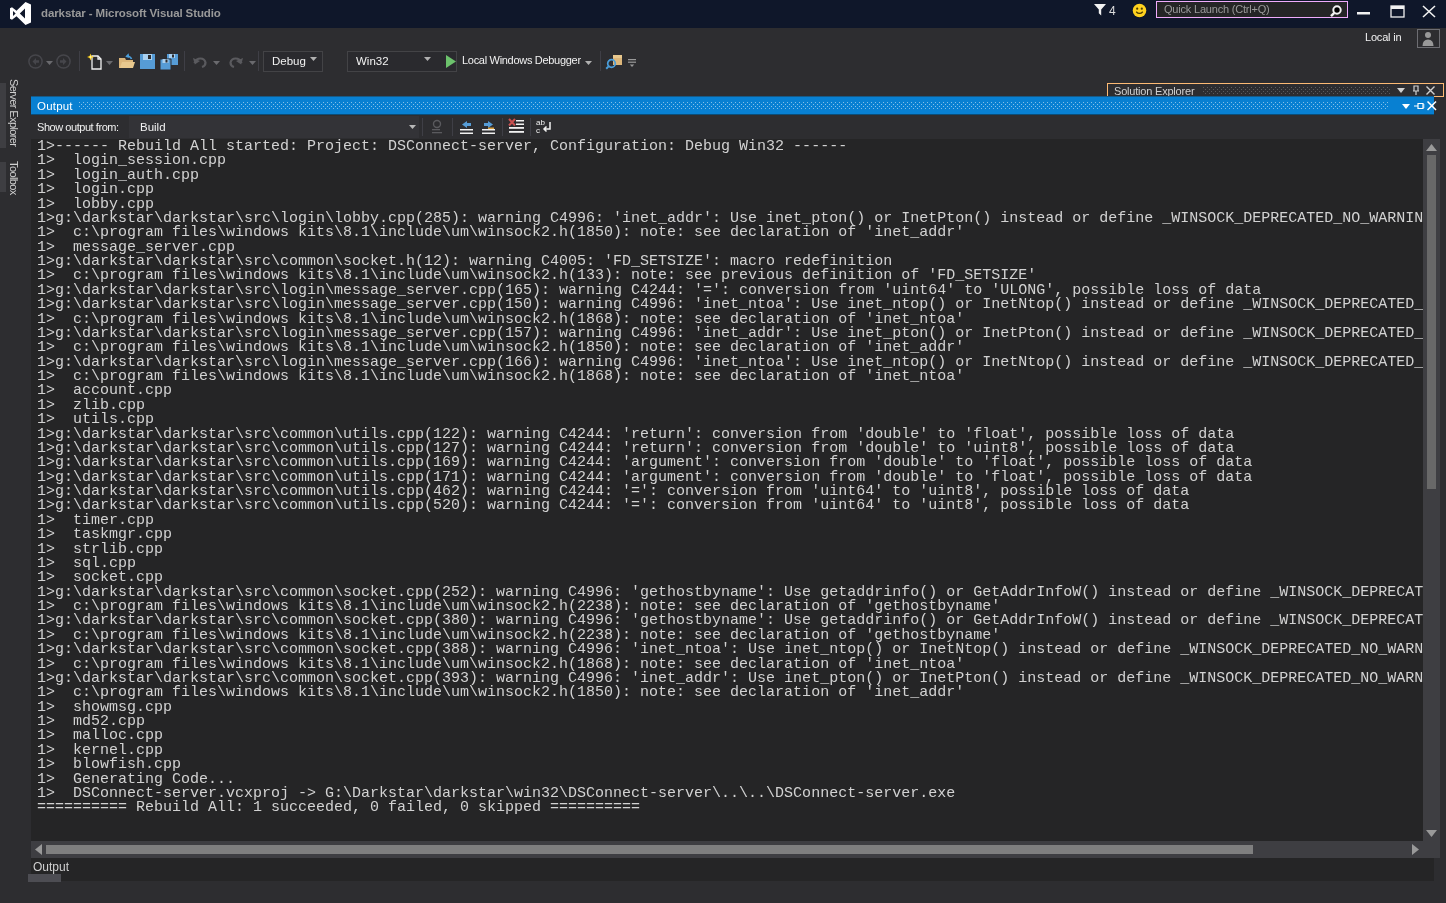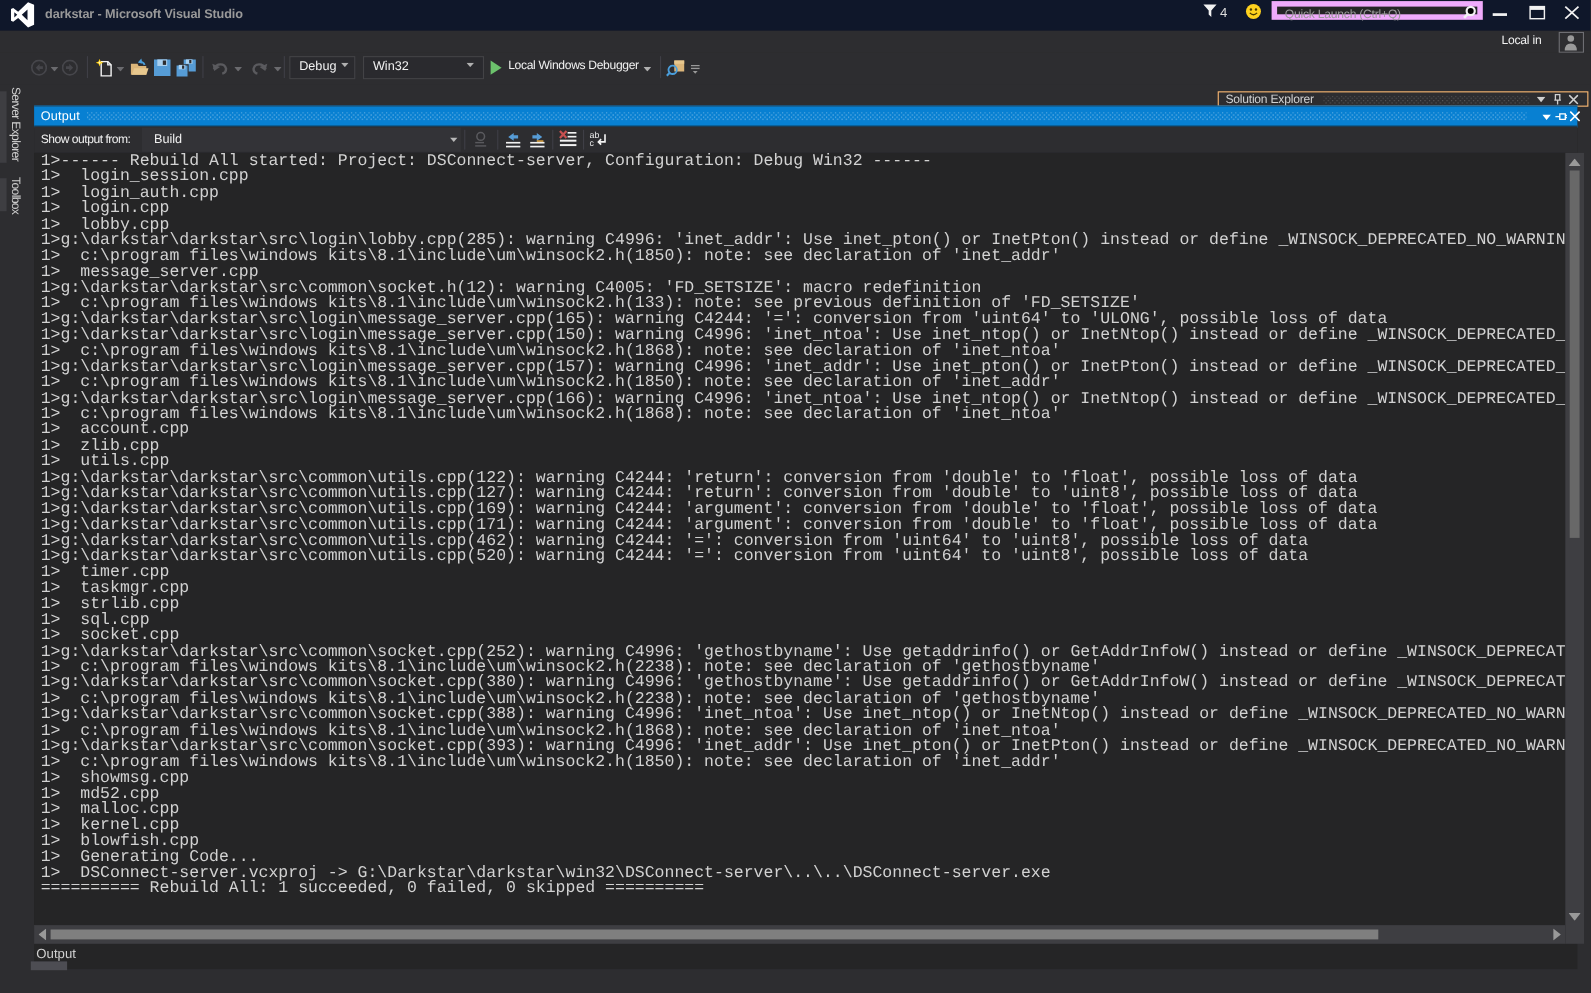--- a/index.html
+++ b/index.html
@@ -7,21 +7,21 @@
 #app { position:relative; width:1446px; height:903px; background:#2d2d30; }
 
 
 #titlebar { position:absolute; left:0; top:0; width:1446px; height:28px; background:#0f172a; }
 #vslogo { position:absolute; left:9px; top:1px; }
 #title { position:absolute; left:41px; top:7px; color:#999999; font-size:11.5px; font-weight:bold; letter-spacing:-0.1px; }
 #flag { position:absolute; left:1093px; top:3px; }
 #flagnum { position:absolute; left:1109px; top:4px; color:#dcdcdc; font-size:12px; }
 #smiley { position:absolute; left:1132px; top:3px; }
 #qlaunch { position:absolute; left:1156px; top:1px; width:192px; height:17px; background:#252526;
-  border:5px solid #f0abfc; color:#9a9a9a; font-size:11px; letter-spacing:-0.2px; line-height:15px; padding-left:7px; }
+  border:1px solid #f0abfc; color:#9a9a9a; font-size:11px; letter-spacing:-0.2px; line-height:15px; padding-left:7px; }
 #qlens { position:absolute; left:1328px; top:4px; }
 .winbtn { position:absolute; top:0; width:30px; height:24px; color:#f1f1f1; text-align:center; }
 
 
 #menubar { position:absolute; left:0; top:28px; width:1446px; height:20px; background:#2d2d30; }
 .mi { position:absolute; top:22px; color:#f1f1f1; font-size:14px; letter-spacing:-0.2px; }
 #signin { position:absolute; left:1365px; top:3px; color:#f1f1f1; font-size:11px; letter-spacing:-0.2px; }
 #personbox { position:absolute; left:1417px; top:1px; width:23px; height:19px; border:1px solid #6e6e73; }
 
 
@@ -182,21 +182,21 @@
    <path d="M15 4 L13.2 10.5 L8 7 Z" fill="#5a5a5e"></path>
  </svg>
  <svg class="car" style="left:249px;top:13px" width="7" height="4">
         <path d="M0 0 L7 0 L3.5 4 Z" fill="#6a6a6e"></path>
       </svg>
  <div class="tsep" style="left:258px"></div>
  <div class="combo" style="left:263px;width:60px">Debug</div>
  <svg class="ccar" style="left:310px;top:9px" width="7" height="4">
         <path d="M0 0 L7 0 L3.5 4 Z" fill="#b0b0b0"></path>
       </svg>
- <div class="combo" style="left:330px;width:110px">Win32</div>
+ <div class="combo" style="left:347px;width:110px">Win32</div>
  <svg class="ccar" style="left:424px;top:9px" width="7" height="4">
         <path d="M0 0 L7 0 L3.5 4 Z" fill="#b0b0b0"></path>
       </svg>
  <svg class="car" style="left:445px;top:6px" width="12" height="15">
         <path d="M1 1 L11 7.5 L1 14 Z" fill="#6cc26c"></path>
       </svg>
  <div class="abs" style="left:462px;top:6px;color:#f1f1f1;font-size:11px;letter-spacing:-0.3px">Local Windows Debugger</div>
  <svg class="car" style="left:585px;top:13px" width="7" height="4">
         <path d="M0 0 L7 0 L3.5 4 Z" fill="#b0b0b0"></path>
       </svg>

